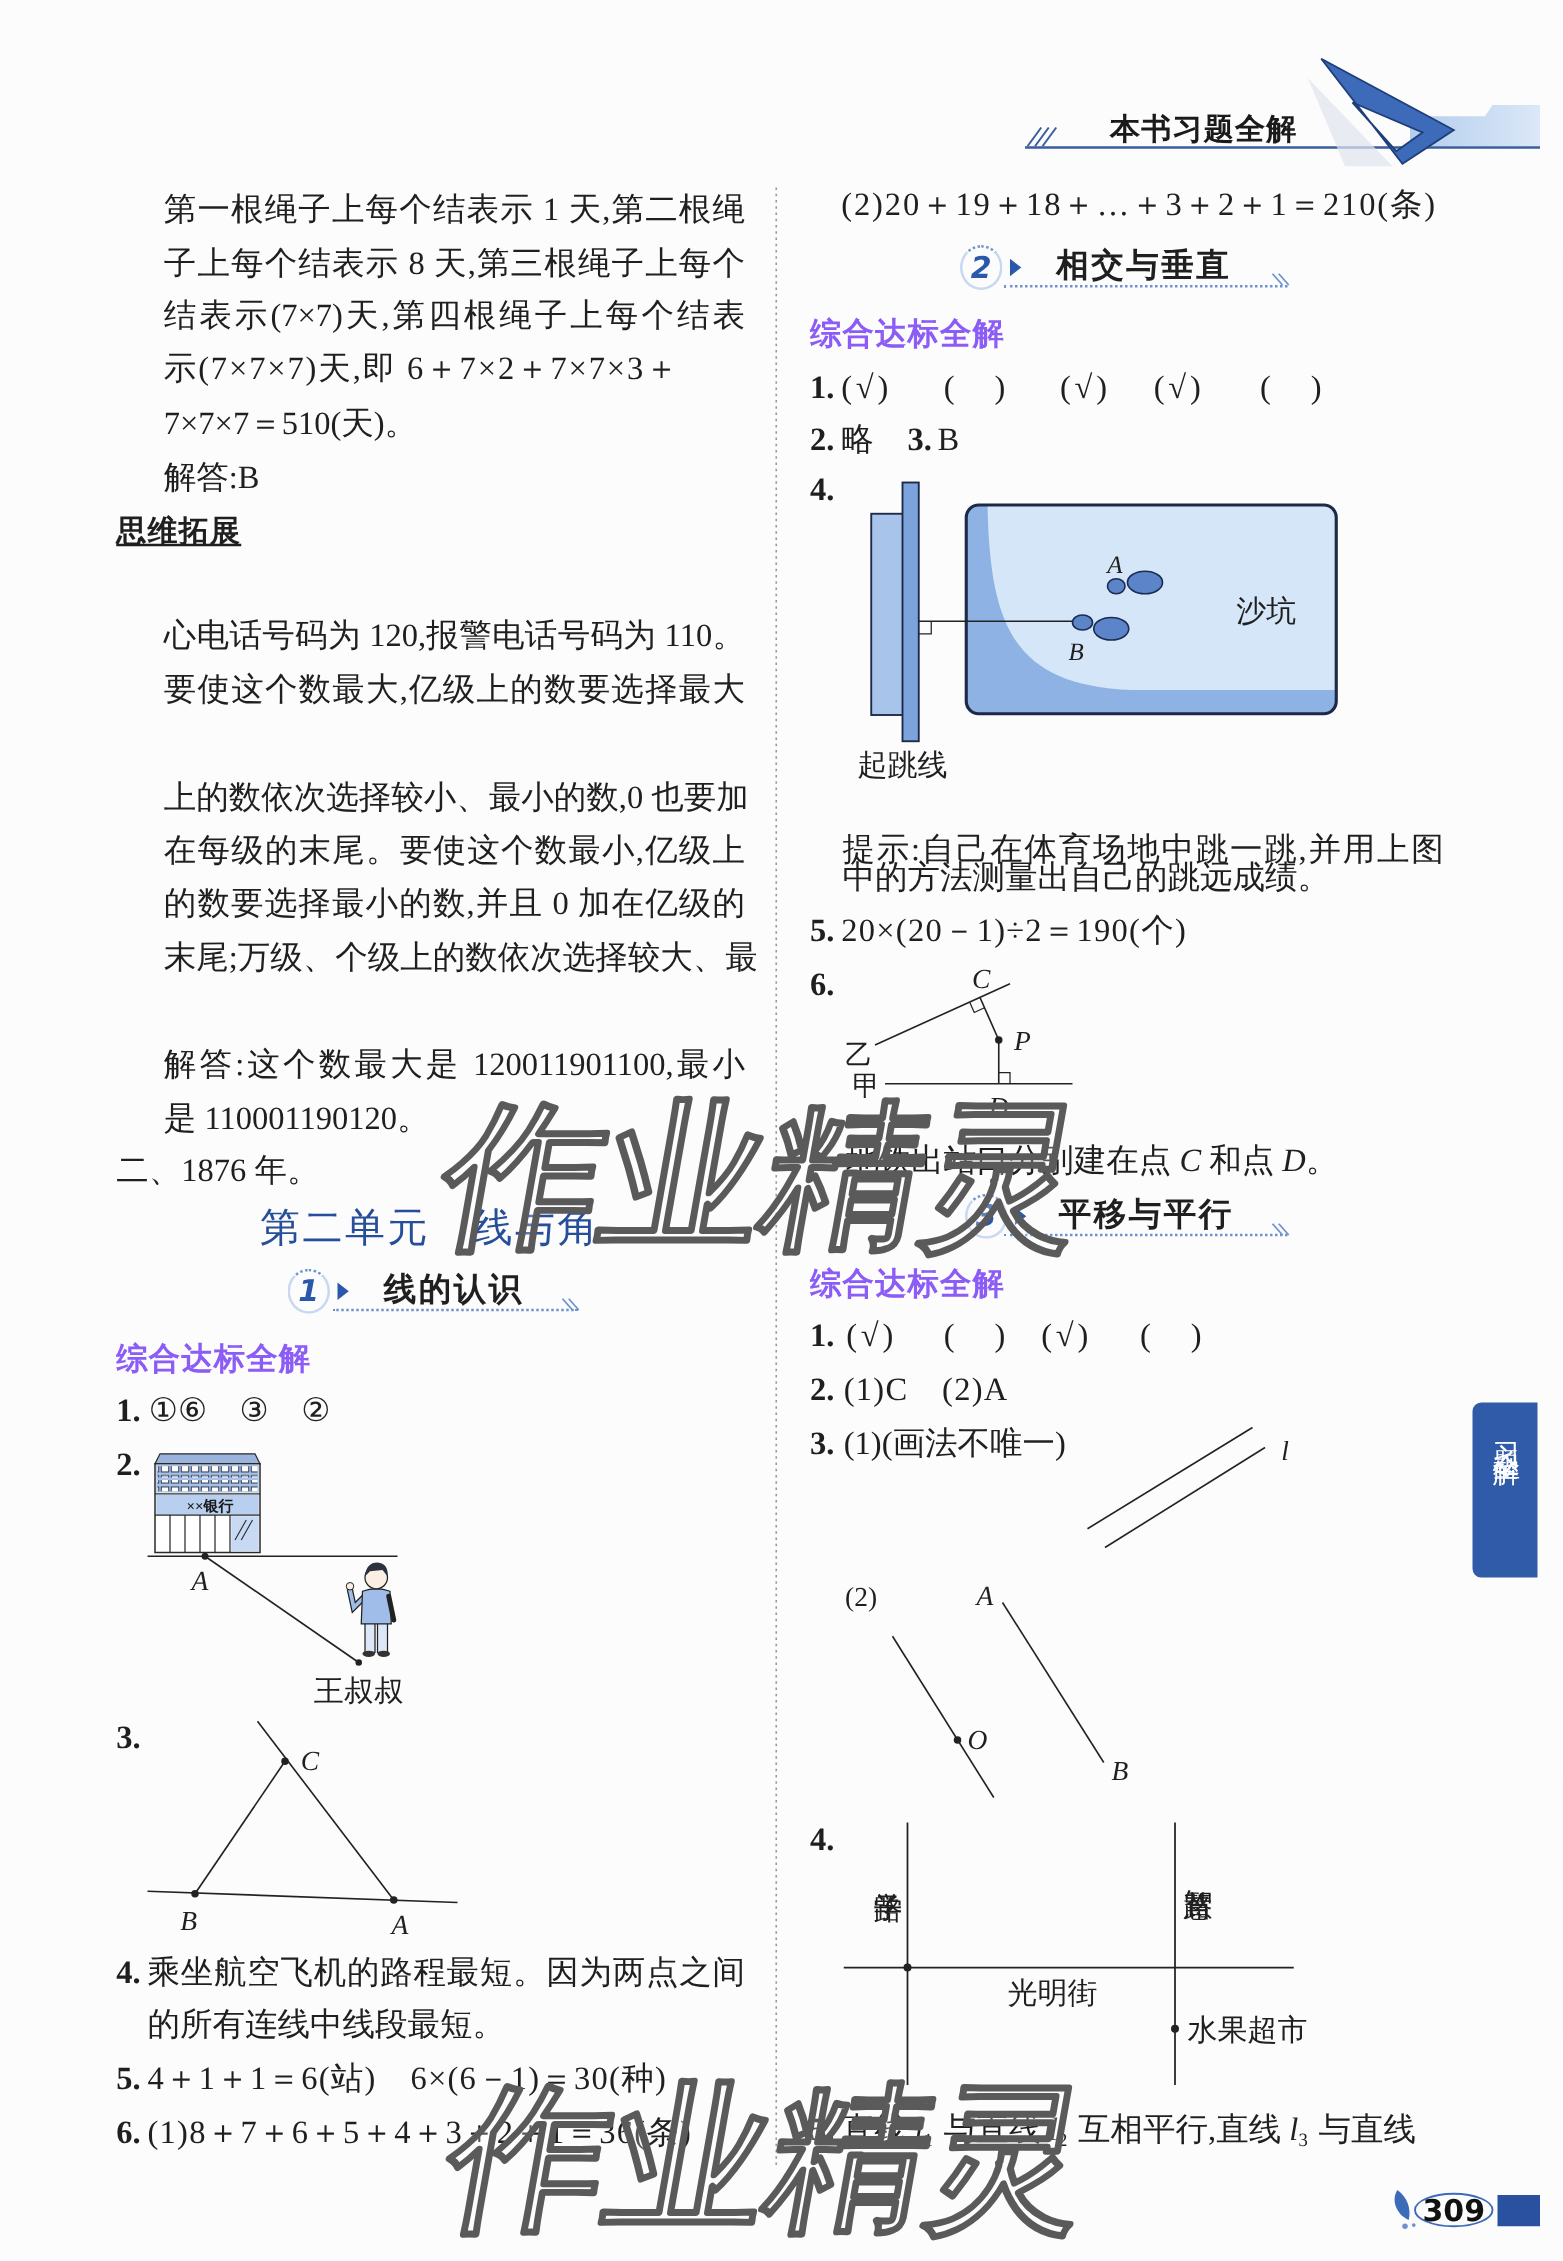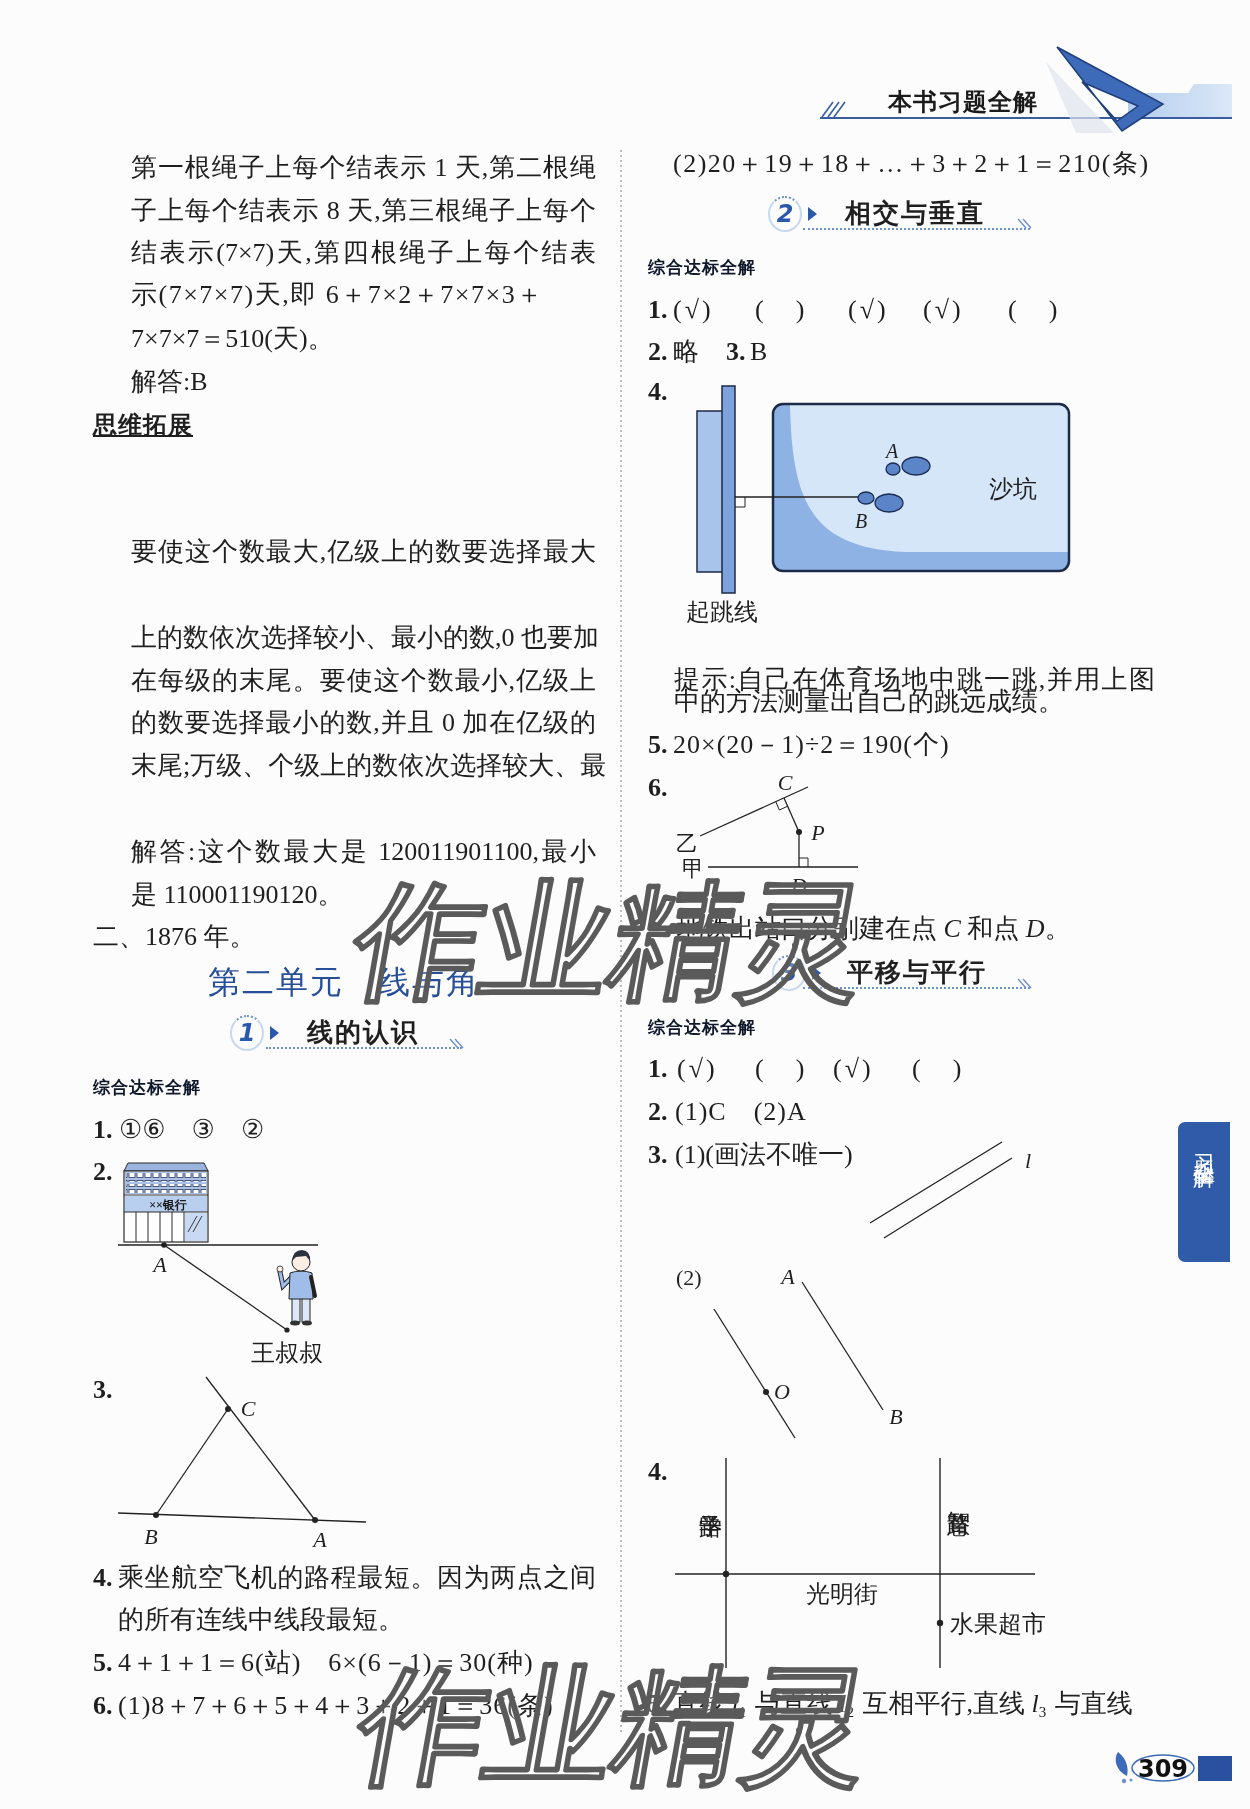--- a/index.html
+++ b/index.html
@@ -7,23 +7,23 @@
 .layer{position:absolute;left:0;top:0;width:1250px;height:1809px;}
 #fig-layer{z-index:1;}
 #wm-layer{z-index:6;pointer-events:none;}
 .ln{position:absolute;z-index:2;font-size:26px;line-height:34px;height:34px;white-space:nowrap;}
 .j{text-align:justify;text-align-last:justify;}
 .num{font-weight:bold;font-family:"Liberation Serif","DejaVu Serif",serif;}
 .sans{font-family:"DejaVu Sans","Liberation Sans",sans-serif;}
 .bold{font-weight:bold;text-decoration:underline;}
 .var{font-style:italic;font-family:"Liberation Serif","DejaVu Serif",serif;}
 .sub{font-size:15px;position:relative;top:5px;margin-right:2px;}
-.blue-sub{font-family:"DejaVu Sans","Liberation Sans",sans-serif;font-weight:bold;font-size:17px;color:#0f172a;letter-spacing:1px;}
+.blue-sub{font-family:"DejaVu Sans","Liberation Sans",sans-serif;font-weight:bold;font-size:25px;color:#8b5cf6;letter-spacing:1px;}
 .unit-title{position:absolute;z-index:2;font-family:"DejaVu Serif","Liberation Serif",serif;font-weight:normal;font-size:32px;line-height:40px;letter-spacing:2px;color:#274f99;white-space:nowrap;}
-.header-title{position:absolute;z-index:2;font-family:Liberation Mono, monospace;font-weight:bold;font-size:24px;line-height:34px;letter-spacing:1px;color:#1a1a1a;white-space:nowrap;}
+.header-title{position:absolute;z-index:2;font-family:Liberation Serif, serif;font-weight:bold;font-size:24px;line-height:34px;letter-spacing:1px;color:#1a1a1a;white-space:nowrap;}
 .sec{position:absolute;z-index:2;height:36px;}
 .sec .badge{position:absolute;left:0;top:0;width:30px;height:32px;border-radius:50%;border:2px solid #c7d8f0;border-top:2px dotted #6f93cf;font-family:"DejaVu Sans","Liberation Sans",sans-serif;font-style:italic;font-weight:bold;font-size:24px;line-height:32px;text-align:center;color:#2a58aa;}
 .sec .arrow{position:absolute;top:11px;width:0;height:0;border-top:7px solid transparent;border-bottom:7px solid transparent;border-left:9px solid #2a58aa;}
 .sec .title{position:absolute;top:0;font-family:"DejaVu Sans","Liberation Sans",sans-serif;font-weight:bold;font-size:26px;line-height:34px;letter-spacing:2px;color:#1f1f1f;white-space:nowrap;}
 .sec .rule{position:absolute;top:32px;height:0;border-bottom:2px dotted #6d92cf;}
 .mark{display:inline-block;letter-spacing:3px;}
 .vlabel{position:absolute;z-index:2;writing-mode:vertical-rl;text-orientation:upright;font-size:23px;line-height:24px;letter-spacing:1px;white-space:nowrap;}
 .side-tab{position:absolute;z-index:2;left:1178px;top:1122px;width:52px;height:140px;background:#2f5ba8;border-radius:7px 0 0 7px;}
 .side-tab span{position:absolute;left:14px;top:16px;writing-mode:vertical-rl;text-orientation:upright;font-family:"DejaVu Sans","Liberation Sans",sans-serif;font-size:22px;line-height:24px;letter-spacing:4px;color:#ffffff;}
 svg text{font-family:"Liberation Serif","DejaVu Serif",serif;}
@@ -205,20 +205,21 @@
   </div>
 
   <div class="ln j" style="left:131px;top:151px;width:465px">第一根绳子上每个结表示 1 天,第二根绳</div>
   <div class="ln j" style="left:131px;top:194px;width:465px">子上每个结表示 8 天,第三根绳子上每个</div>
   <div class="ln j" style="left:131px;top:236px;width:465px">结表示(7×7)天,第四根绳子上每个结表</div>
   <div class="ln" style="left:131px;top:278px;letter-spacing:1.5px">示(7×7×7)天,即 6＋7×2＋7×7×3＋</div>
   <div class="ln" style="left:131px;top:322px">7×7×7＝510(天)。</div>
   <div class="ln" style="left:131px;top:365px">解答:B</div>
 
   <div class="ln sans bold" style="left:93px;top:408px;font-size:24px;letter-spacing:1px">思维拓展</div>
+  <div class="ln j" style="left:131px;top:492px;width:465px">心电话号码为 120,报警电话号码为 110。</div>
   <div class="ln j" style="left:131px;top:535px;width:465px">要使这个数最大,亿级上的数要选择最大</div>
   <div class="ln j" style="left:131px;top:621px;width:465px">上的数依次选择较小、最小的数,0 也要加</div>
   <div class="ln j" style="left:131px;top:664px;width:465px">在每级的末尾。要使这个数最小,亿级上</div>
   <div class="ln j" style="left:131px;top:706px;width:465px">的数要选择最小的数,并且 0 加在亿级的</div>
   <div class="ln j" style="left:131px;top:749px;width:465px">末尾;万级、个级上的数依次选择较大、最</div>
   <div class="ln j" style="left:131px;top:835px;width:465px">解答:这个数最大是 120011901100,最小</div>
   <div class="ln" style="left:131px;top:878px">是 110001190120。</div>
   <div class="ln" style="left:93px;top:920px">
     <span>二、</span><span>1876 年。</span>
   </div>

